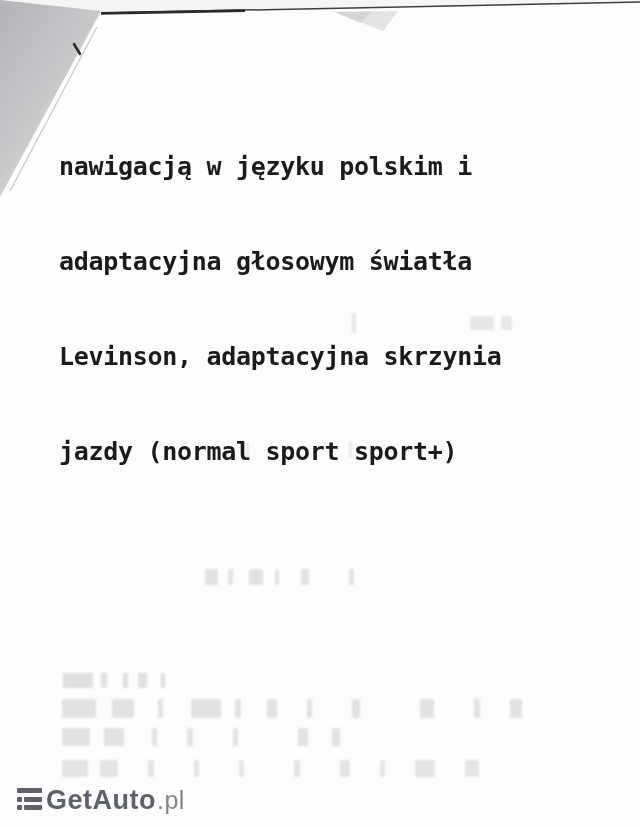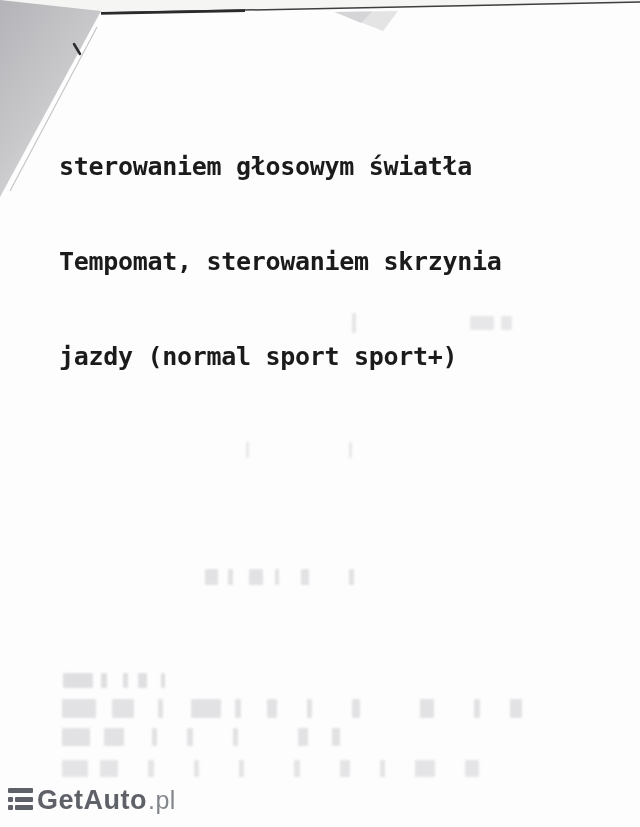--- a/index.html
+++ b/index.html
@@ -17,21 +17,21 @@
     font-weight:bold;font-size:25px;line-height:31.6px;
     letter-spacing:-0.3px;color:#1b1b1b;white-space:pre;
   }
   .text-line{height:31.6px;}
 
   
   .ghost-row{position:absolute;display:flex;align-items:stretch;filter:blur(1px);}
   .ghost-row span{display:inline-block;background:#c8c8cc;border-radius:1px;}
 
   
-  .watermark{position:absolute;left:8px;top:786px;display:flex;align-items:baseline;}
+  .watermark{position:absolute;left:17px;top:786px;display:flex;align-items:baseline;}
   .wm-icon{position:relative;width:25px;height:23px;margin-right:4px;align-self:flex-start;margin-top:2px;}
   .wm-icon i{position:absolute;background:#5e6268;border-radius:1px;}
   .bar-top{left:0;top:0;width:25px;height:5px;}
   .bar-mid{left:7px;top:8.5px;width:18px;height:5px;}
   .bar-bot{left:7px;top:17px;width:18px;height:5px;}
   .dot-mid{left:0;top:8.5px;width:4.5px;height:5px;}
   .dot-bot{left:0;top:17px;width:4.5px;height:5px;}
   .wm-brand{font-family:"Liberation Sans",sans-serif;font-weight:bold;font-size:27px;
             color:#5e6268;letter-spacing:0.5px;line-height:24px;}
   .wm-suffix{font-family:"Liberation Sans",sans-serif;font-weight:400;font-size:25px;
@@ -60,22 +60,23 @@
     <polygon points="335,12 372,11.5 361,23" fill="#d1d1d4" opacity="0.8"></polygon>
 
     <polygon points="0,0 101,11 0,197" fill="url(#gcorner)"></polygon>
     <line x1="102" y1="17" x2="5" y2="196" stroke="#ffffff" stroke-width="3.5" opacity="0.9"></line>
     <line x1="97" y1="27" x2="10" y2="191" stroke="#a8a8ac" stroke-width="1.2" opacity="0.65"></line>
 
     <line x1="74" y1="44" x2="80" y2="54" stroke="#2a2a2a" stroke-width="2.5" stroke-linecap="round"></line>
   </svg>
 
   <div class="text-block">
-    <div class="text-line">sterowaniem głosowym światła</div>
-    <div class="text-line">Tempomat, sterowaniem skrzynia</div>
+    <div class="text-line">nawigacją w języku polskim i</div>
+    <div class="text-line">adaptacyjna głosowym światła</div>
+    <div class="text-line">Levinson, adaptacyjna skrzynia</div>
     <div class="text-line">jazdy (normal sport sport+)</div>
     
     
     
     
     
     
     
     
     

